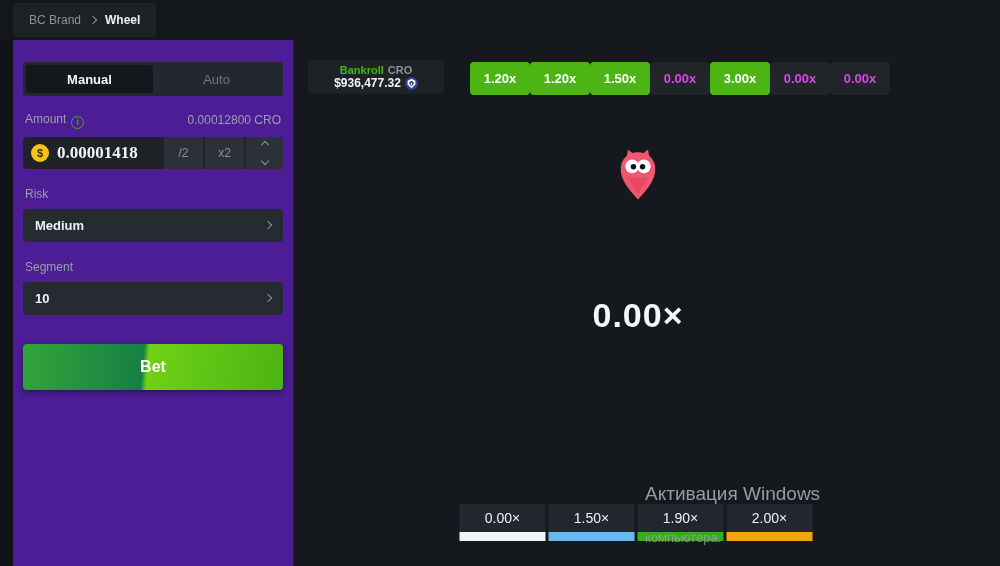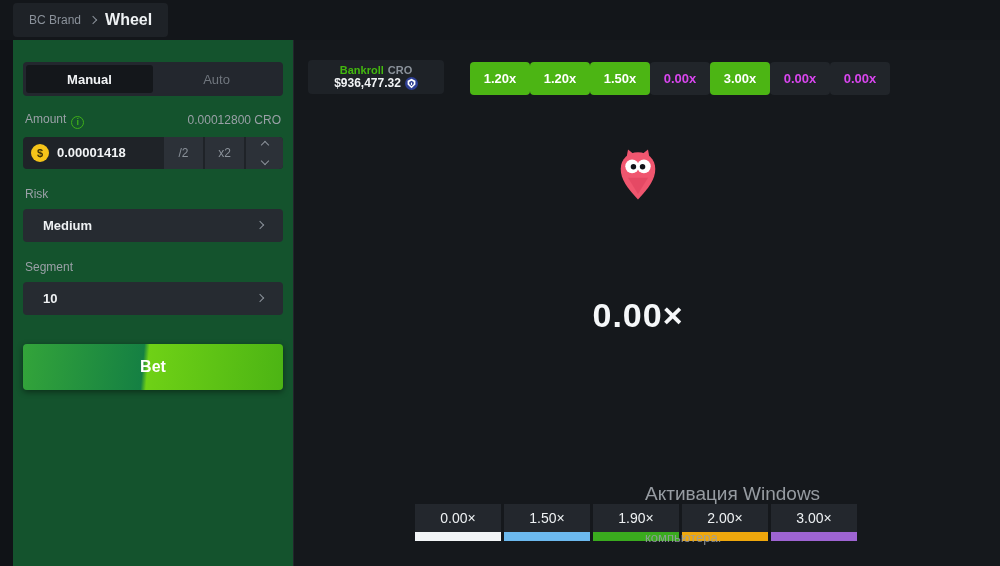--- a/index.html
+++ b/index.html
@@ -5,55 +5,55 @@
   * { margin:0; padding:0; box-sizing:border-box; }
   html,body { background:#0b0d10; }
   body { font-family:"Liberation Sans", sans-serif; }
   .app { position:relative; width:1000px; height:566px; background:#101317; overflow:hidden; }
 
   
   .header { position:absolute; top:0; left:0; right:0; height:40px; background:#13161a; }
   .breadcrumb { position:absolute; left:13px; top:3px; height:34px; background:#1e2227; border-radius:4px;
     display:flex; align-items:center; padding:0 16px; gap:9px; }
   .bc-brand { color:#8b929b; font-size:12px; }
-  .bc-page { color:#eef1f3; font-size:16px; font-weight:bold; }
+  .bc-page { color:#eef1f3; font-size:12px; font-weight:bold; }
   .chev { display:inline-block; width:6px; height:6px; border-right:1.5px solid #8b929a; border-bottom:1.5px solid #8b929a; }
   .chev.right { transform:rotate(-45deg); }
   .chev.up    { transform:rotate(-135deg); }
   .chev.down  { transform:rotate(45deg); }
 
   
-  .sidebar { position:absolute; left:13px; top:40px; width:280px; bottom:0; background:#14532d; padding:0 10px; }
+  .sidebar { position:absolute; left:13px; top:40px; width:280px; bottom:0; background:#4c1d95; padding:0 10px; }
   .game { position:absolute; left:293px; top:40px; right:0; bottom:0; background:#15181c; border-left:1px solid #23262c; }
 
   
   .tabs { margin-top:22px; height:34px; background:#23272e; border-radius:4px; display:flex; padding:3px; }
   .tab { flex:1; display:flex; align-items:center; justify-content:center; font-size:13px; border-radius:3px; cursor:pointer; }
   .tab.active { background:#14171b; color:#f2f4f6; font-weight:bold; }
   .tab.inactive { color:#70767e; }
 
   .amount-row { margin-top:16px; display:flex; align-items:center; justify-content:space-between; padding:0 2px; }
   .lbl { color:#9aa0a7; font-size:12px; }
   .info-i { display:inline-flex; width:13px; height:13px; border:1.5px solid #3fae19; border-radius:50%;
     color:#3fae19; font-size:9px; font-weight:bold; align-items:center; justify-content:center; margin-left:5px; vertical-align:-2px; }
   .balance { color:#9aa0a7; font-size:12px; }
 
   .amount-box { margin-top:8px; height:32px; background:#1f2328; border-radius:4px; display:flex; align-items:center; overflow:hidden; }
   .coin { width:18px; height:18px; border-radius:50%; background:#f5c419; color:#3d3206; font-size:11px; font-weight:bold;
     display:flex; align-items:center; justify-content:center; margin-left:8px; flex:0 0 auto; }
   .amount-input { flex:1; background:transparent; border:none; outline:none; color:#f2f4f6; font-weight:bold;
-    font-size:13px; padding:0 8px; font-family:Liberation Sans, sans-serif; min-width:0; }
+    font-size:17px; padding:0 8px; font-family:Liberation Serif, serif; min-width:0; }
   .mini-btn { width:39px; height:100%; background:#2c3138; border:none; color:#8b929a; font-size:12px;
     margin-left:2px; cursor:pointer; font-family:"Liberation Sans", sans-serif; }
   .stepper { width:37px; height:100%; background:#2c3138; margin-left:2px; display:flex; flex-direction:column; }
   .step-btn { flex:1; border:none; background:transparent; display:flex; align-items:center; justify-content:center; cursor:pointer; }
 
   .section-lbl { margin-top:18px; padding:0 2px; }
   .select { margin-top:8px; height:33px; background:#262b31; border-radius:4px; display:flex; align-items:center;
-    justify-content:space-between; padding:0 20px; cursor:pointer; }
+    justify-content:space-between; padding:0 12px; cursor:pointer; }
   .select .val { color:#eef1f3; font-size:13px; font-weight:bold; }
 
   .bet-btn { margin-top:29px; width:100%; height:46px; border:none; border-radius:4px; cursor:pointer;
     background:linear-gradient(95deg, #33a43a 0%, #158043 46%, #6fd116 48%, #4cb414 100%);
     color:#fff; font-size:16px; font-weight:bold; font-family:"Liberation Sans", sans-serif;
     box-shadow:0 2px 6px rgba(0,0,0,.45); }
 
   
   .bankroll { position:absolute; left:14px; top:20px; width:136px; height:34px; background:#1e2227; border-radius:4px;
     display:flex; flex-direction:column; align-items:center; justify-content:center; gap:1px; cursor:pointer; }
@@ -192,24 +192,20 @@
         <div class="seg-bar" style="background: rgb(108, 185, 238);"></div>
       </div>
       <div class="seg">
         <div class="seg-label">1.90×</div>
         <div class="seg-bar" style="background: rgb(58, 171, 30);"></div>
       </div>
       <div class="seg">
         <div class="seg-label">2.00×</div>
         <div class="seg-bar" style="background: rgb(239, 167, 12);"></div>
       </div>
-      <div class="seg">
-        <div class="seg-label">3.00×</div>
-        <div class="seg-bar" style="background: rgb(158, 100, 210);"></div>
-      </div>
     </div>
   </div>
 
   <div class="watermark">
     <div class="wm-title">Активация Windows</div>
     <div class="wm-body">
       <br>
       <span>компьютера.</span>
     </div>
   </div>

